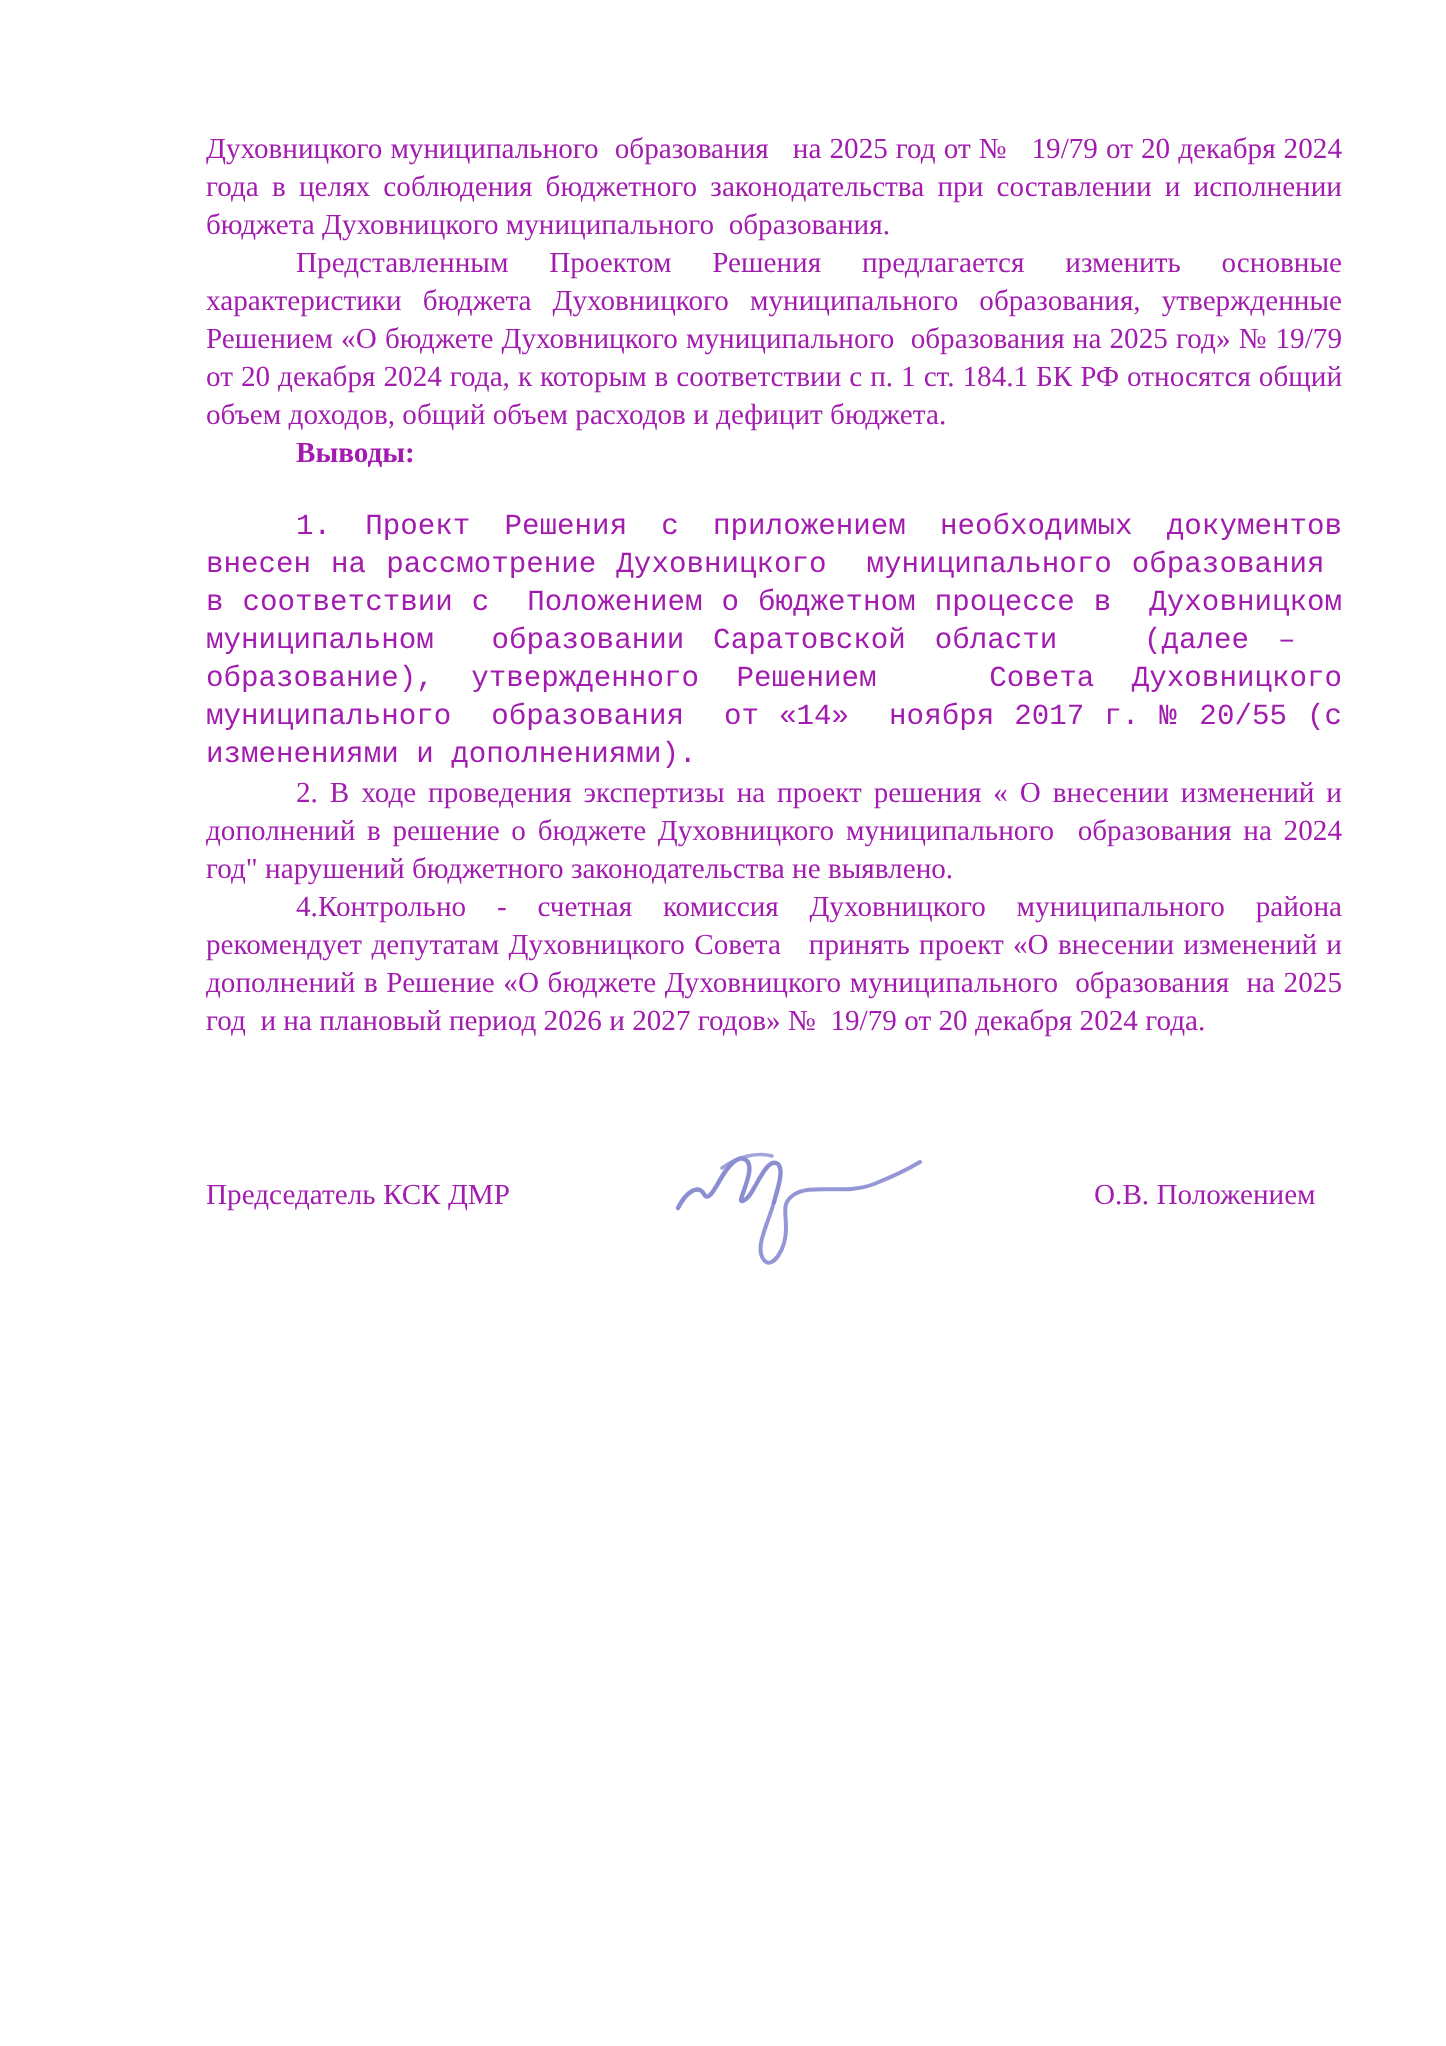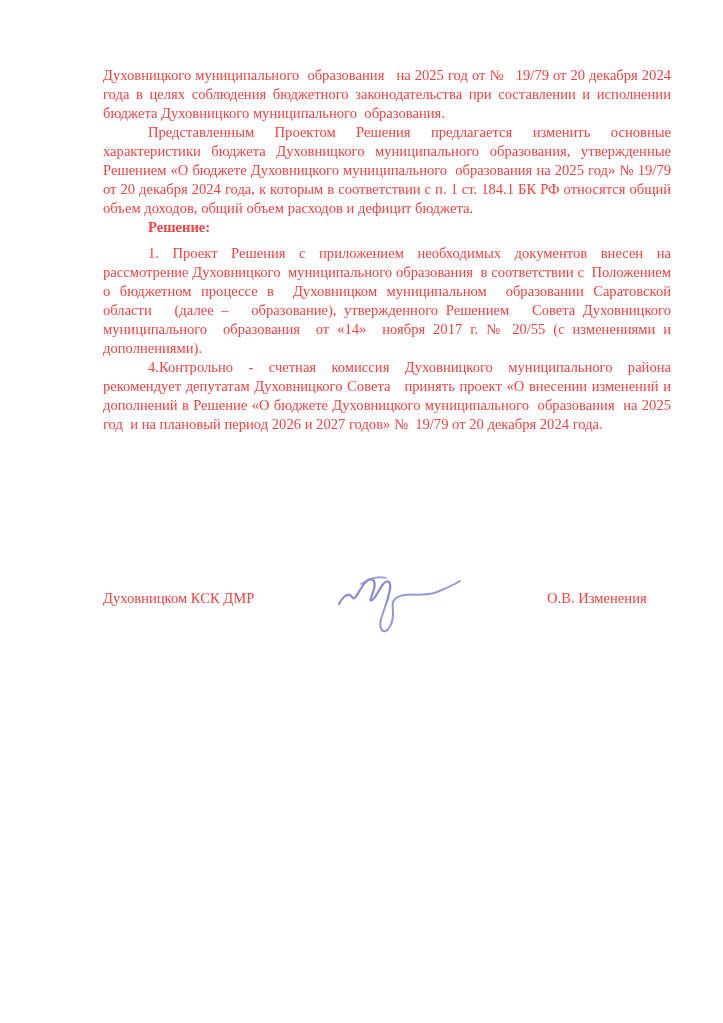--- a/index.html
+++ b/index.html
@@ -9,41 +9,42 @@
   }
   .page {
     position: relative;
     width: 723px;
     height: 1023px;
     background: #ffffff;
     overflow: hidden;
     font-family: "Liberation Serif", "DejaVu Serif", serif;
     font-size: 14.6px;
     line-height: 19px;
-    color: #ef4444;
+    color: #a21caf;
   }
   .content {
     position: absolute;
     left: 103px;
     top: 66px;
     width: 568px;
     text-align: justify;
   }
   .para {
     margin: 0;
     padding: 0;
   }
   .indent {
     text-indent: 45px;
   }
   .gap-top {
     margin-top: 0;
   }
   .gap-top-sm {
-    margin-top: 7px;
+    margin-top: 18px;
+    font-family: Liberation Mono, monospace;
   }
   .bold {
     font-weight: bold;
   }
   .sig-label {
     position: absolute;
     left: 103px;
     top: 589px;
     white-space: nowrap;
   }
@@ -65,34 +66,35 @@
 <body>
 
 <div class="page">
 
   <div class="content">
     <p class="para">Духовницкого муниципального&nbsp; образования&nbsp;&nbsp; на 2025 год от №&nbsp;&nbsp; 19/79 от 20 декабря 2024 года в целях соблюдения бюджетного законодательства при составлении и исполнении бюджета Духовницкого муниципального&nbsp; образования.</p>
 
     <p class="para indent gap-top">Представленным Проектом Решения предлагается изменить основные характеристики бюджета Духовницкого муниципального образования, утвержденные Решением «О бюджете Духовницкого муниципального&nbsp; образования на 2025 год» № 19/79 от 20 декабря 2024 года, к которым в соответствии с п. 1 ст. 184.1 БК РФ относятся общий объем доходов, общий объем расходов и дефицит бюджета.</p>
 
 
-    <p class="para indent bold">Решение:</p>
+    <p class="para indent bold">Выводы:</p>
 
     <p class="para indent gap-top-sm">1. Проект Решения с приложением необходимых документов внесен на рассмотрение Духовницкого&nbsp; муниципального образования&nbsp; в соответствии с&nbsp; Положением о бюджетном процессе в&nbsp; Духовницком муниципальном&nbsp; образовании Саратовской области&nbsp;&nbsp; (далее –&nbsp;&nbsp; образование), утвержденного Решением&nbsp;&nbsp; Совета Духовницкого муниципального&nbsp; образования&nbsp; от «14»&nbsp; ноября 2017 г. № 20/55 (с изменениями и дополнениями).</p>
 
+    <p class="para indent">2. В ходе проведения экспертизы на проект решения « О внесении изменений и дополнений в решение о бюджете Духовницкого муниципального&nbsp; образования на 2024 год" нарушений бюджетного законодательства не выявлено.</p>
 
 
     <p class="para indent">4.Контрольно - счетная комиссия Духовницкого муниципального района рекомендует депутатам Духовницкого Совета&nbsp;&nbsp; принять проект «О внесении изменений и дополнений в Решение «О бюджете Духовницкого муниципального&nbsp; образования&nbsp; на 2025 год&nbsp; и на плановый период 2026 и 2027 годов» №&nbsp; 19/79 от 20 декабря 2024 года.</p>
   </div>
 
-  <div class="sig-label">Духовницком КСК ДМР</div>
+  <div class="sig-label">Председатель КСК ДМР</div>
 
   <svg class="signature-svg" viewBox="0 0 150 95" xmlns="http://www.w3.org/2000/svg" aria-hidden="true">
     <g fill="none" stroke-linecap="round" stroke-linejoin="round">
       <path d="M 14 52 C 18 44 24 40 27 45 C 29 49 32 43 35 38 C 39 31 44 25 48 28 C 52 31 48 40 46 46 C 44 51 49 48 52 42 C 56 35 60 27 64 30 C 67 33 64 42 62 49" stroke="#777bc9" stroke-width="2.2" opacity="0.85"></path>
       <path d="M 62 49 C 59 60 52 72 57 78 C 61 83 68 73 68 62 C 68 54 66 50 71 46 C 80 39 97 46 112 40 C 122 36 130 32 135 29" stroke="#8184cf" stroke-width="2" opacity="0.85"></path>
       <path d="M 36 32 C 44 26 54 24 61 26" stroke="#8b8ed4" stroke-width="1.8" opacity="0.8"></path>
     </g>
   </svg>
 
-  <div class="sig-name">О.В. Изменения</div>
+  <div class="sig-name">О.В. Положением</div>
 
 </div>
 
 </body></html>

